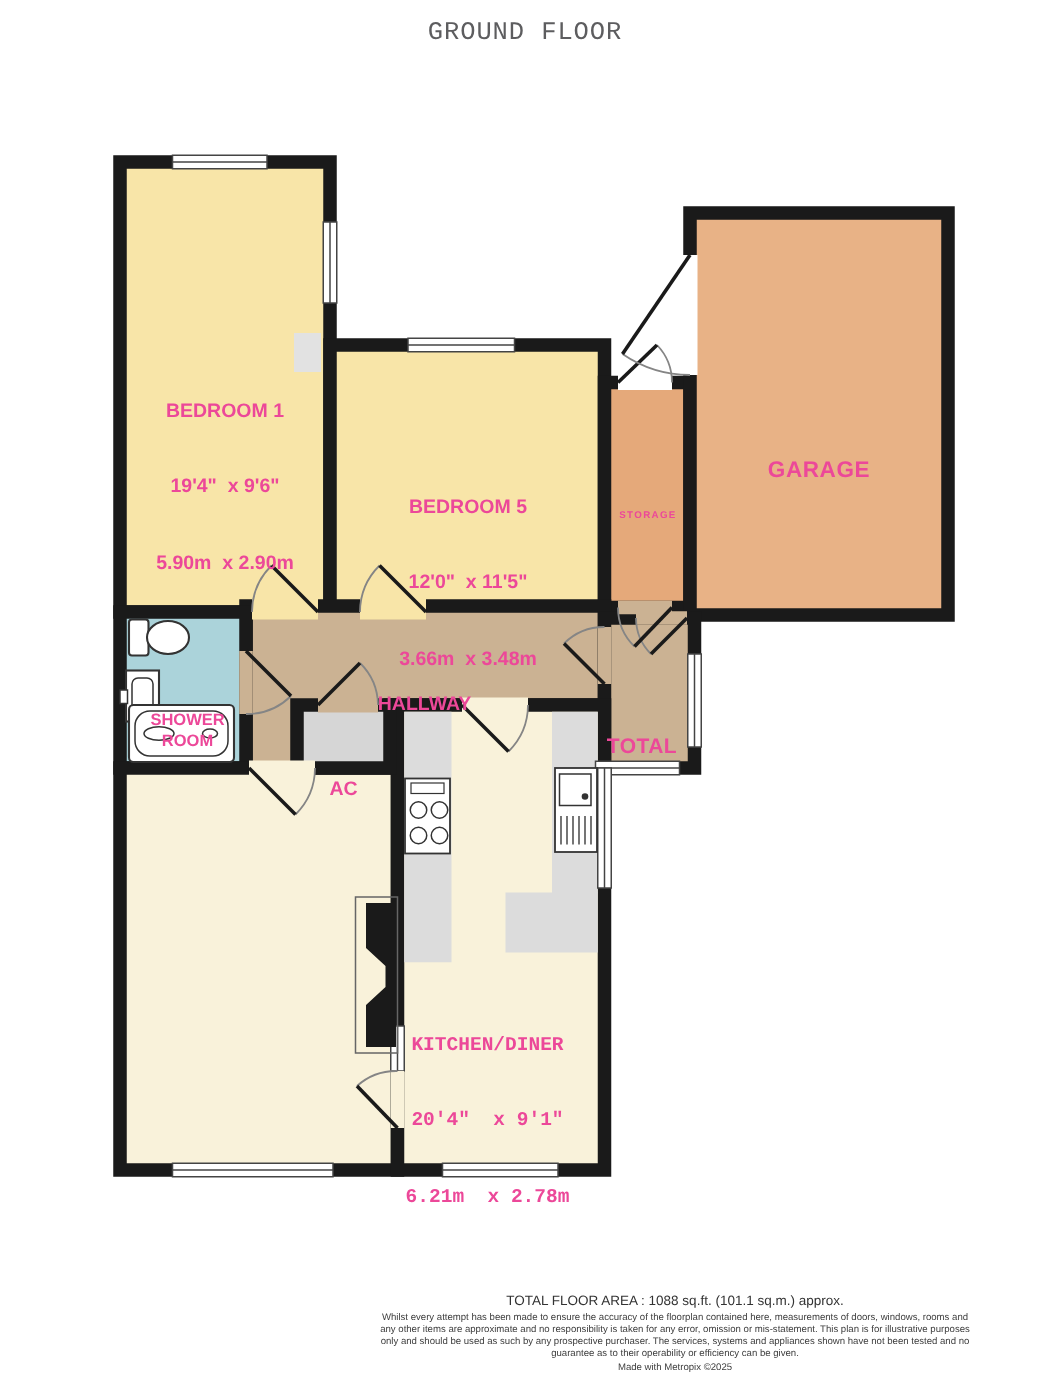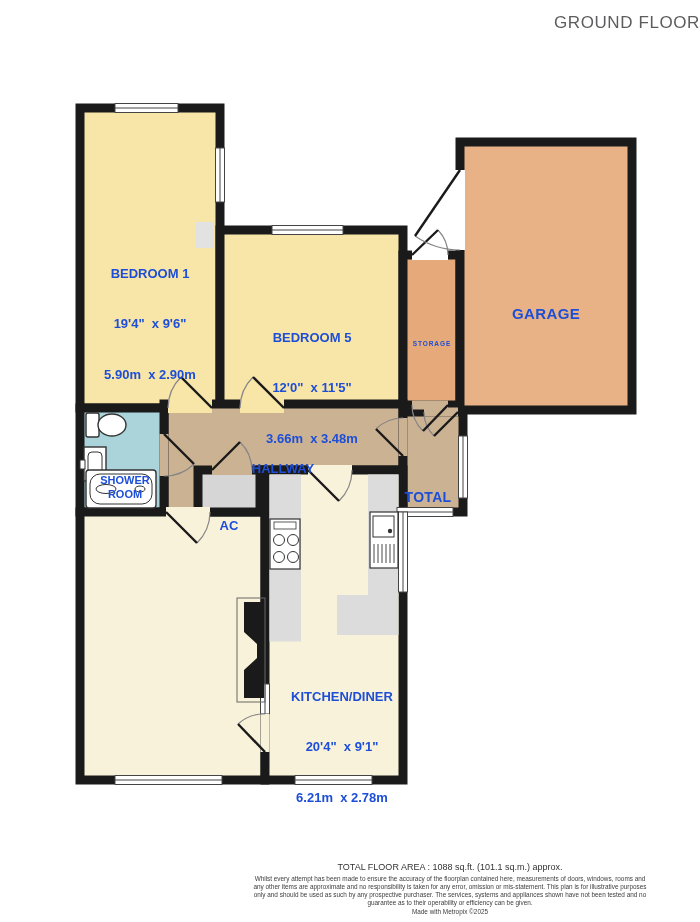--- a/index.html
+++ b/index.html
@@ -2,25 +2,25 @@
 <html><head>
 <meta charset="utf-8">
 <style>
   html,body{margin:0;padding:0;}
   body{
     width:700px;height:922px;position:relative;background:#ffffff;
     font-family:"Liberation Sans",sans-serif;overflow:hidden;
   }
   .stage{position:absolute;left:0;top:0;width:700px;height:922px;}
   svg.plan{position:absolute;left:0;top:0;}
-  .title{position:absolute;top:13px;left:0;width:700px;text-align:right;color:#5d5d5f;}
+  .title{position:absolute;top:13px;left:0;width:700px;text-align:center;color:#5d5d5f;font-family:Liberation Mono, monospace;}
   .title .t1{font-size:17px;letter-spacing:.6px;}
   .title .t2{font-size:15px;margin-top:3px;}
   .room-label{
-    position:absolute;text-align:center;color:#1d4ed8;font-weight:bold;
+    position:absolute;text-align:center;color:#ec4899;font-weight:bold;
     line-height:1.3;white-space:pre-wrap;z-index:5;
   }
   .fs13{font-size:13px;}
   .fs15{font-size:15px;letter-spacing:.4px;}
   .fs14{font-size:14px;letter-spacing:.3px;}
   .fs11{font-size:11px;line-height:1.2;}
   .fs65{font-size:6.5px;letter-spacing:.9px;}
   .footer{position:absolute;left:150px;top:862px;width:600px;text-align:center;color:#2e2e2e;z-index:5;}
   .footer .total{font-size:9px;margin-bottom:3px;color:#333;}
   .footer .disc{font-size:6.4px;line-height:1.25;color:#3d3d3d;max-width:400px;margin:0 auto;}
@@ -249,21 +249,21 @@
 
   <div class="room-label fs11" style="left:95px;top:448px;width:60px;">
     <div>SHOWER ROOM</div>
   </div>
 
   <div class="room-label fs13" style="left:207px;top:484px;width:44px;">
     <div>AC</div>
   </div>
 
 
-  <div class="room-label fs13" style="left:257px;top:655px;width:170px;">
+  <div class="room-label fs13" style="left:240px;top:655px;width:170px;font-family:Liberation Mono, monospace;">
     <div>KITCHEN/DINER</div>
     <div>20'4"  x 9'1"</div>
     <div>6.21m  x 2.78m</div>
   </div>
 
   <div class="footer">
     <div class="total">TOTAL FLOOR AREA : 1088 sq.ft. (101.1 sq.m.) approx.</div>
     <div class="disc">Whilst every attempt has been made to ensure the accuracy of the floorplan contained here, measurements of doors, windows, rooms and any other items are approximate and no responsibility is taken for any error, omission or mis-statement. This plan is for illustrative purposes only and should be used as such by any prospective purchaser. The services, systems and appliances shown have not been tested and no guarantee as to their operability or efficiency can be given.</div>
     <div class="credit">Made with Metropix ©2025</div>
   </div>

